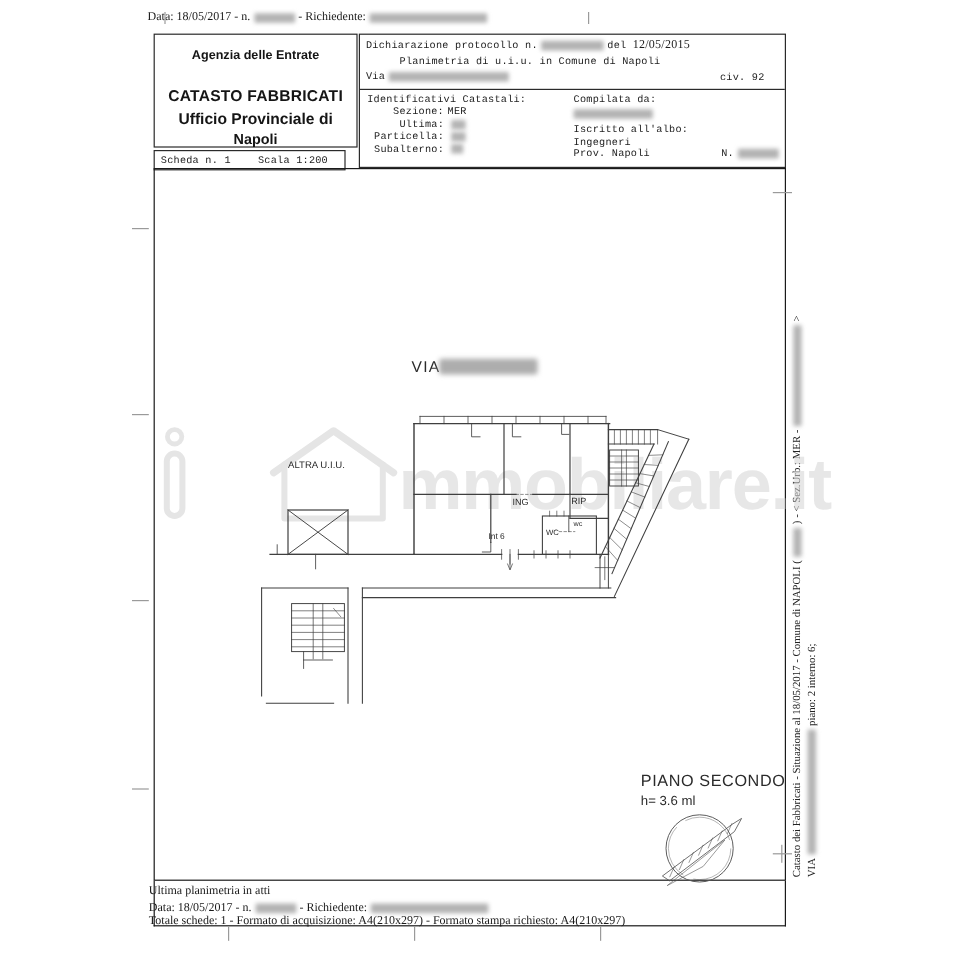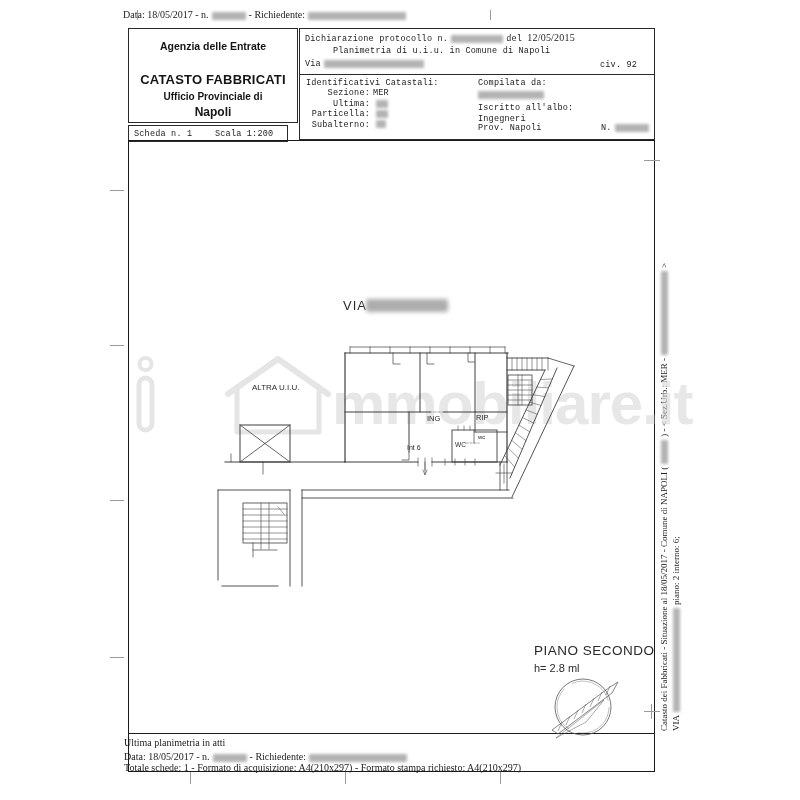--- a/index.html
+++ b/index.html
@@ -9,21 +9,21 @@
   }
   .abs { position:absolute; }
   .mono { font-family:"Liberation Mono", monospace; font-size:8.5px; letter-spacing:.2px; color:#1c1c1c; white-space:nowrap; }
   .serif10 { font-size:10px; white-space:nowrap; }
   .rb { display:inline-block; background:#b3b3b3; filter:blur(1.6px); border-radius:1px; height:8px; vertical-align:middle; margin:0 3px; }
   .rbabs { position:absolute; background:#adadad; filter:blur(2px); border-radius:2px; }
   .box { position:absolute; border:1.1px solid #2a2a2a; box-sizing:border-box; }
   .agency { text-align:center; font-family:"Liberation Sans", sans-serif; font-weight:bold; color:#151515; padding-top:11px; }
   .agency .a1 { font-size:10.5px; margin-bottom:20px; }
   .agency .a2 { font-size:13px;  margin-bottom:4px; letter-spacing:.2px; }
-  .agency .a3 { font-size:10px; margin-bottom:3px; }
+  .agency .a3 { font-size:13px; margin-bottom:3px; }
   .agency .a4 { font-size:12px; }
   .ilab { display:inline-block; width:64px; text-align:right; margin-right:3px; }
   .identrow { line-height:10.4px; }
   .plan-label { position:absolute; font-family:"Liberation Sans", sans-serif; color:#2b2b2b; z-index:3; white-space:nowrap; }
   .vtext {
     position:absolute; left:659px; top:731px; width:575px;
     transform:rotate(-90deg); transform-origin:0 0;
     font-size:9px; line-height:11.5px; color:#222; white-space:nowrap;
   }
   .vtext .rb { height:7px; }
@@ -181,28 +181,28 @@
       <circle cx="583" cy="707" r="28"></circle>
       <circle cx="583" cy="707" r="26" stroke-width="0.45" stroke-dasharray="46 9" opacity="0.8"></circle>
       <path d="M552 730 L610 687 L618 682 L612 693 L558 734 Z" stroke-width="0.7"></path>
       <path stroke-width="0.5" d="M558 731 L562 722 M566 725 L570 716 M574 719 L578 710 M582 713 L586 704 M590 707 L594 698 M598 701 L602 692 M606 695 L610 686"></path>
       <path d="M556 738 L604 700 L586 722 Z" stroke-width="0.5"></path>
     </g>
   </svg>
 
   <div class="plan-label" style="left:343px; top:298px; font-size:13px; letter-spacing:1px;">VIA</div>
   <div class="rbabs" style="left:366px; top:299px; width:82px; height:13px; z-index:3;"></div>
-  <div class="plan-label" style="left:252px; top:383px; font-size:8px;">ALTRA U.I.U.</div>
+  <div class="plan-label" style="left:240px; top:383px; font-size:8px;">ALTRA U.I.U.</div>
   <div class="plan-label" style="left:427px; top:414px; font-size:7.5px;">ING</div>
   <div class="plan-label" style="left:476px; top:413px; font-size:7.5px;">RIP</div>
   <div class="plan-label" style="left:455px; top:441px; font-size:6.5px;">WC</div>
   <div class="plan-label" style="left:478px; top:434px; font-size:6px;">wc</div>
   <div class="plan-label" style="left:407px; top:444px; font-size:7px;">Int 6</div>
   <div class="plan-label" style="left:534px; top:643px; font-size:13.5px; letter-spacing:.5px;">PIANO SECONDO</div>
-  <div class="plan-label" style="left:534px; top:662px; font-size:11px;">h= 2.8 ml</div>
+  <div class="plan-label" style="left:534px; top:662px; font-size:11px;">h= 3.6 ml</div>
 
   <div class="vtext">
     <div>
       <span>Catasto dei Fabbricati - Situazione al 18/05/2017 - Comune di NAPOLI (</span><span class="rb" style="width:24px;"></span><span>) - &lt;  Sez.Urb.: MER -</span><span class="rb" style="width:84px;"></span><span>&gt;</span>
     </div>
     <div>
       <span>VIA</span><span class="rb" style="width:104px;"></span><span>piano: 2 interno: 6;</span>
     </div>
   </div>
 

